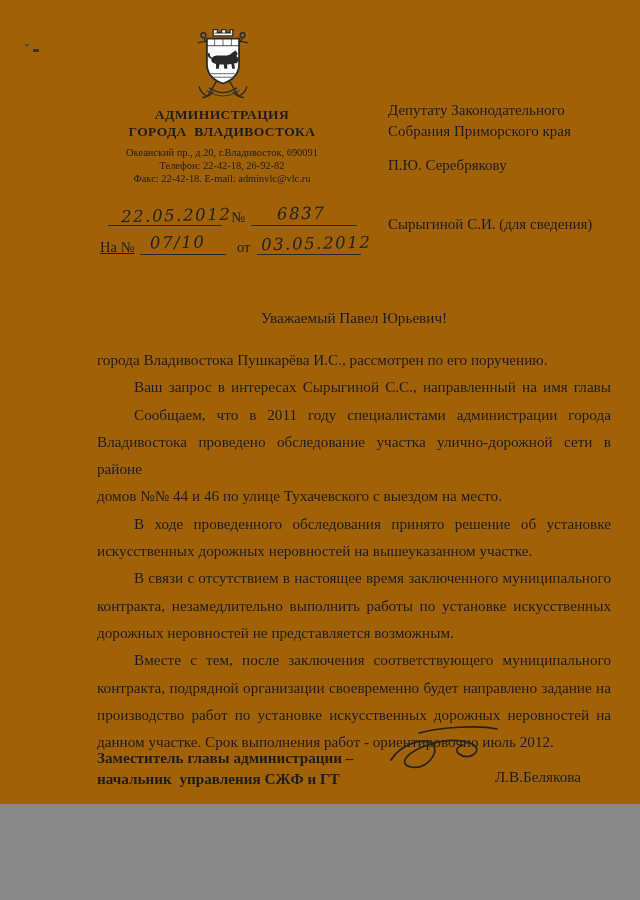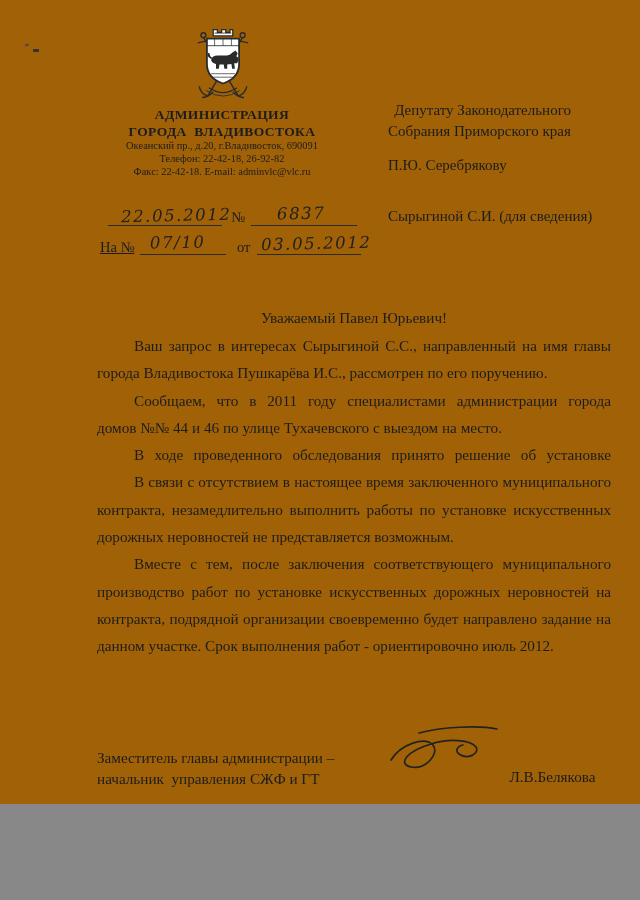--- a/index.html
+++ b/index.html
@@ -5,44 +5,44 @@
   html,body{margin:0;padding:0;background:#888;}
   .page{
     position:relative;width:640px;height:804px;background:#a16207;
     font-family:"Liberation Serif","DejaVu Serif",serif;color:#1c1c1c;
     overflow:hidden;margin:0 auto;
   }
   
   .emblem{position:absolute;left:188px;top:26px;width:70px;height:80px;}
   .lh-block{position:absolute;left:96px;top:106px;width:252px;text-align:center;}
   .lh-title{font-weight:bold;font-size:13.5px;line-height:17px;letter-spacing:.4px;white-space:pre-wrap;}
-  .lh-addr{margin-top:0;font-size:10.4px;line-height:12.8px;}
+  .lh-addr{margin-top:7px;font-size:10.4px;line-height:12.8px;}
   .lh-email{}
   
-  .rcp{position:absolute;left:388px;font-size:15px;line-height:20.5px;text-align:right;}
+  .rcp{position:absolute;left:388px;font-size:15px;line-height:20.5px;}
   .rcp-l1{top:100px;}
   .rcp-name{top:155px;}
-  .rcp-copy{top:206px;}
+  .rcp-copy{top:214px;}
   
   .ref-label{position:absolute;font-size:14.5px;}
   .uline{position:absolute;border-bottom:1.2px solid #2b2b2b;height:1px;}
   .hand{
     position:absolute;font-family:"DejaVu Serif",serif;font-style:italic;
     font-size:16.5px;letter-spacing:1.6px;color:#1f1f1f;transform:rotate(-1.2deg);
     white-space:nowrap;
   }
   
   .body-text{position:absolute;left:97px;top:304px;width:514px;font-size:15.2px;}
-  .salutation{text-align:center;margin:0 0 1px 0;line-height:27px;}
+  .salutation{text-align:center;margin:0 0 15px 0;line-height:27px;}
   .line{line-height:27.3px;text-align:justify;text-align-last:justify;white-space:normal;}
   .line.first{text-indent:37px;}
   .line.last{text-align-last:left;}
   
-  .sig-pos{position:absolute;left:97px;top:747px;font-size:15.2px;line-height:21px;white-space:pre-wrap;}
-  .sig-name{position:absolute;left:495px;top:768px;width:115px;text-align:center;font-size:15.2px;}
+  .sig-pos{position:absolute;left:97px;top:747px;font-size:15.2px;line-height:21px;white-space:pre-wrap;font-weight:bold;}
+  .sig-name{position:absolute;left:495px;top:768px;width:115px;text-align:left;font-size:15.2px;}
   .sig-scribble{position:absolute;left:383px;top:716px;width:128px;height:64px;}
   
   .execs{position:absolute;left:97px;top:796px;font-size:10.6px;line-height:13.2px;}
   
   .speck{position:absolute;background:#4a4a4a;}
   .speck1{left:25px;top:44px;width:4px;height:2px;transform:rotate(-15deg);}
   .speck2{left:33px;top:49px;width:6px;height:3px;background:#333;}
 </style>
 </head>
 <body>
@@ -115,35 +115,37 @@
   <span class="ref-label" style="left:100px;top:239px;text-decoration:underline;">На №</span>
   <span class="uline" style="left:140px;top:253px;width:86px;"></span>
   <span class="hand" style="left:150px;top:233px;">07/10</span>
   <span class="ref-label" style="left:237px;top:239px;">от</span>
   <span class="uline" style="left:257px;top:253px;width:104px;"></span>
   <span class="hand" style="left:261px;top:234px;">03.05.2012</span>
 
   <div class="body-text">
     <p class="salutation">Уважаемый Павел Юрьевич!</p>
 
+    <div class="line last">города Владивостока Пушкарёва И.С., рассмотрен по его поручению.</div>
     <div class="line first">Ваш запрос в интересах Сырыгиной С.С., направленный на имя главы</div>
-    <div class="line last">города Владивостока Пушкарёва И.С., рассмотрен по его поручению.</div>
 
     <div class="line first">Сообщаем, что в 2011 году специалистами администрации города</div>
+    <div class="line">Владивостока проведено обследование участка улично-дорожной сети в районе</div>
     <div class="line last">домов №№ 44 и 46 по улице Тухачевского с выездом на место.</div>
 
     <div class="line first">В ходе проведенного обследования принято решение об установке</div>
+    <div class="line last">искусственных дорожных неровностей на вышеуказанном участке.</div>
 
     <div class="line first">В связи с отсутствием в настоящее время заключенного муниципального</div>
     <div class="line">контракта, незамедлительно выполнить работы по установке искусственных</div>
     <div class="line last">дорожных неровностей не представляется возможным.</div>
 
     <div class="line first">Вместе с тем, после заключения соответствующего муниципального</div>
+    <div class="line">контракта, подрядной организации своевременно будет направлено задание на</div>
     <div class="line">производство работ по установке искусственных дорожных неровностей на</div>
-    <div class="line">контракта, подрядной организации своевременно будет направлено задание на</div>
     <div class="line last">данном участке. Срок выполнения работ - ориентировочно июль 2012.</div>
   </div>
 
   <div class="sig-pos">Заместитель главы администрации –
 начальник  управления СЖФ и ГТ</div>
 
   <svg class="sig-scribble" viewBox="0 0 128 64" fill="none" stroke="#222" stroke-width="1.7" stroke-linecap="round">
     <path d="M8,44 C18,28 42,20 50,29 C57,38 42,54 28,51 C14,48 24,35 48,28 C66,22 88,24 93,31 C97,38 84,44 76,38 C72,35 74,30 80,29"></path>
     <path d="M36,17 C58,11 96,9 114,13"></path>
   </svg>

